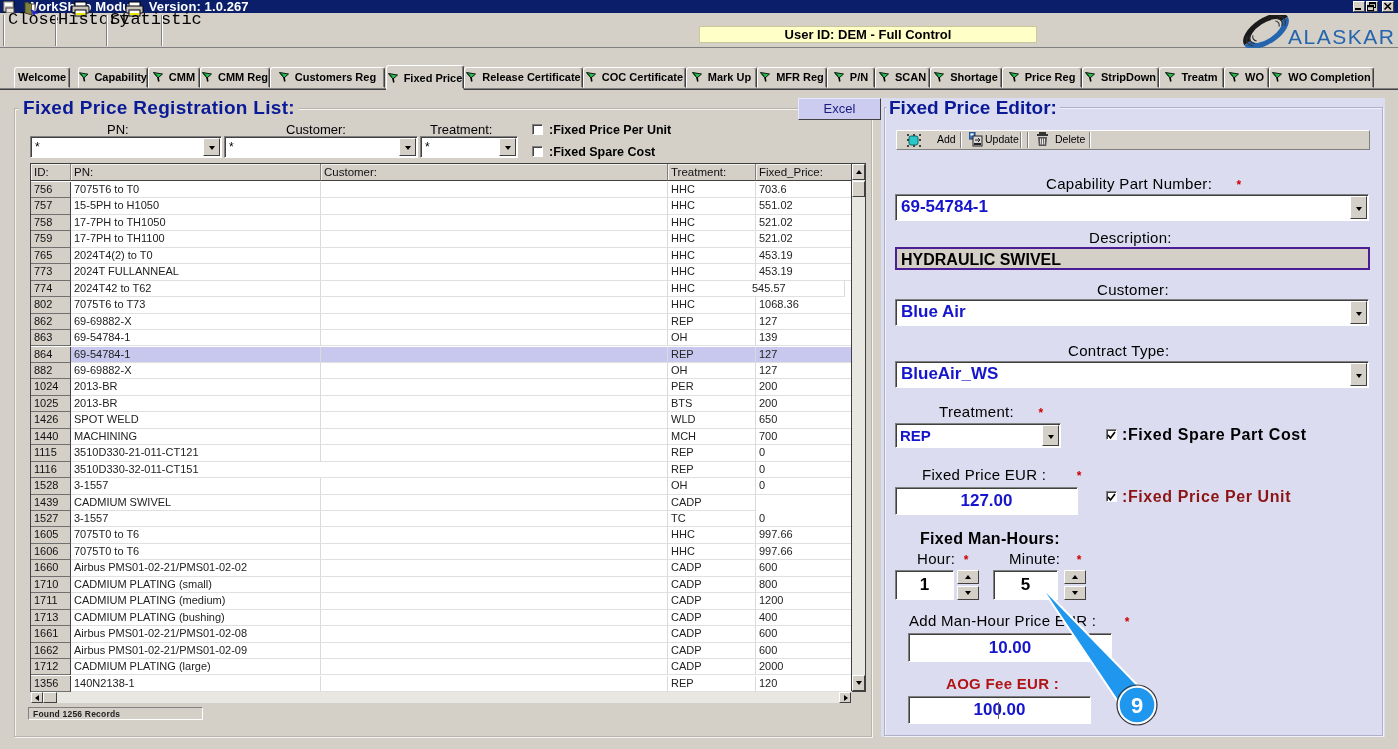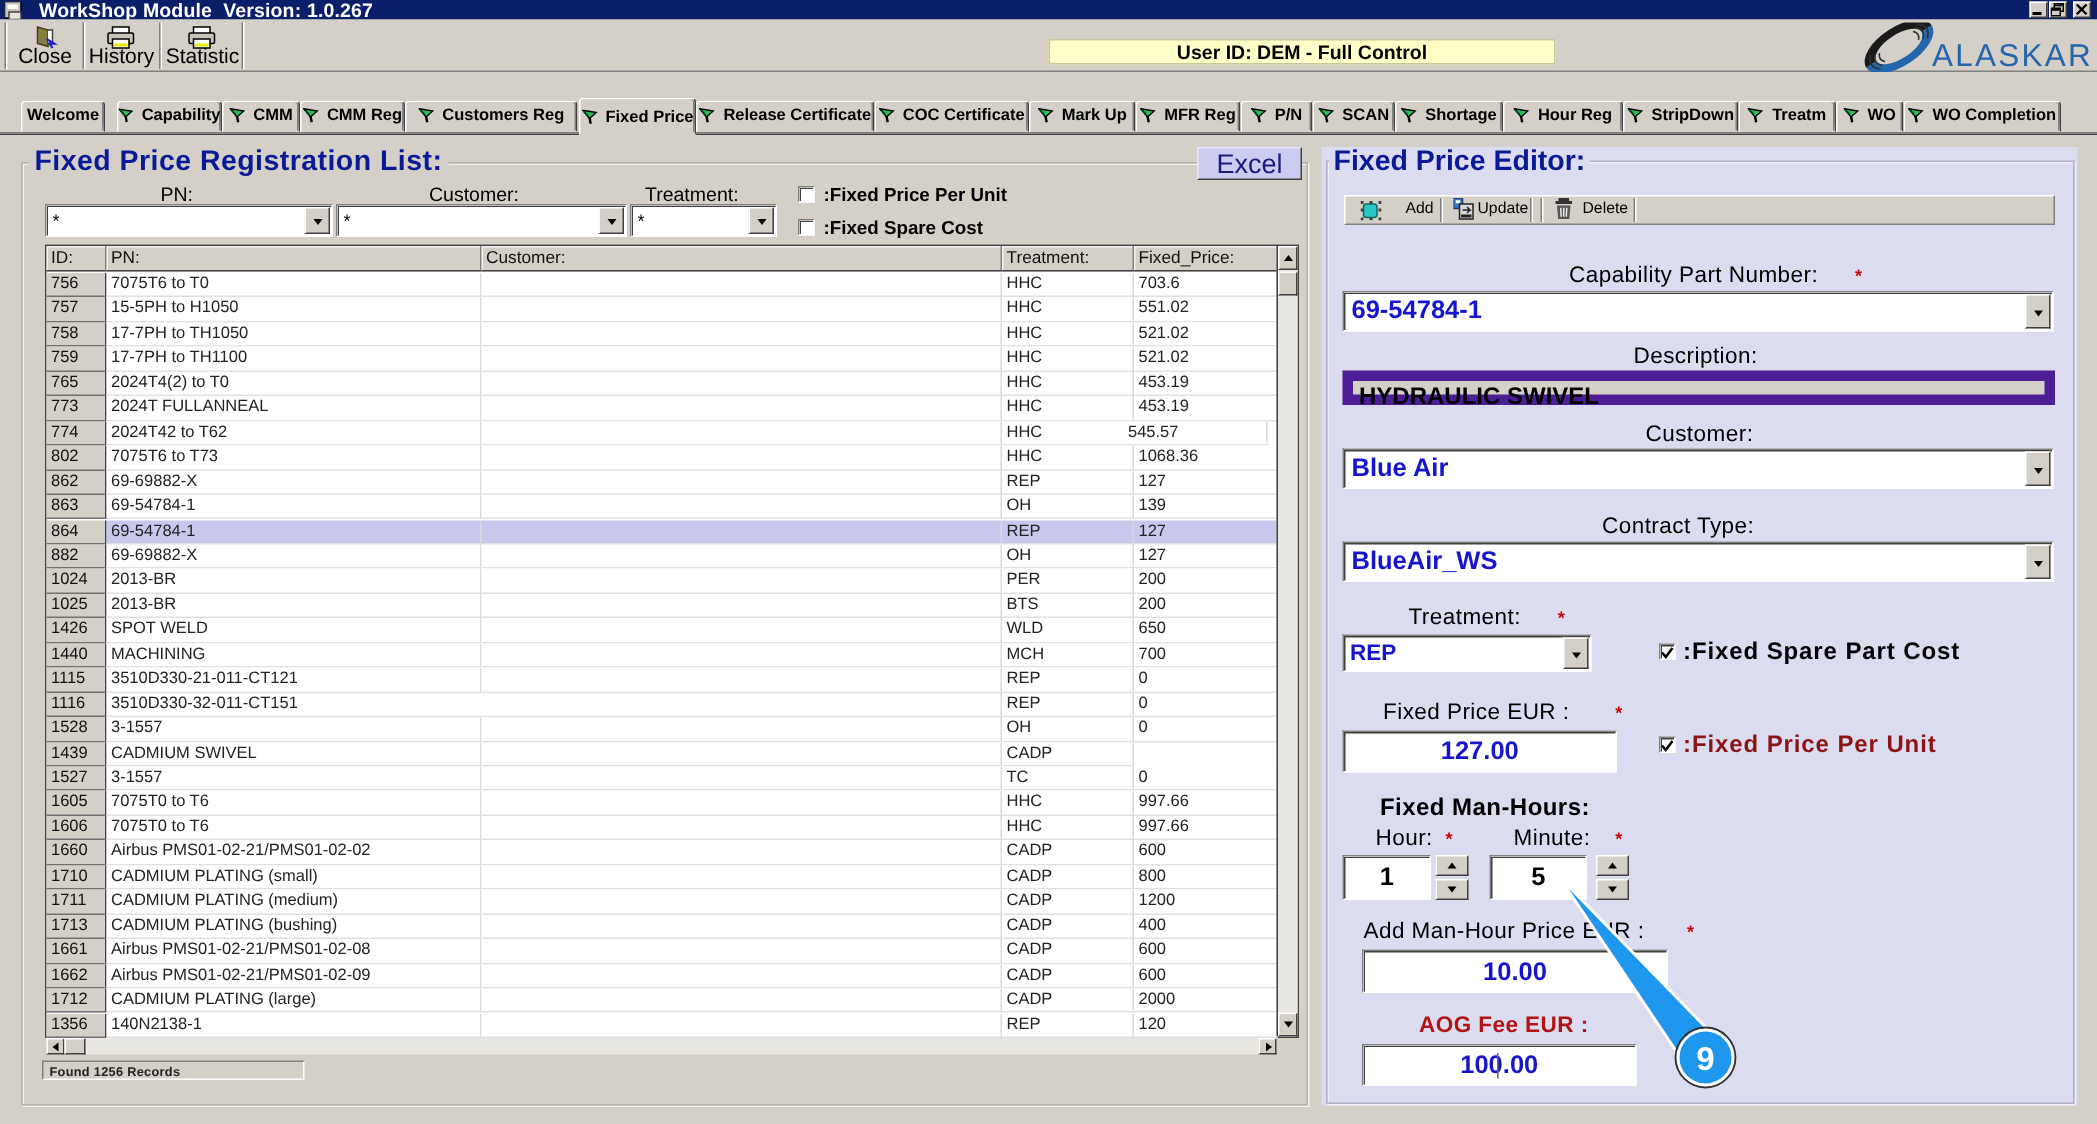--- a/index.html
+++ b/index.html
@@ -5,21 +5,21 @@
 * { margin:0; padding:0; box-sizing:border-box; }
 html,body { width:1398px; height:749px; overflow:hidden; }
 body { font-family:"Liberation Sans", sans-serif; background:#d4d0c8; position:relative; }
 .abs { position:absolute; }
 
 #titlebar { left:0; top:0; width:1398px; height:13px; background:#0a1e69; }
 #titletext { left:26px; top:0px; color:#fff; font-size:13px; font-weight:bold; line-height:13px; letter-spacing:0.1px; }
 .winbtn { top:1px; width:12px; height:11px; background:#d4d0c8; border:1px solid; border-color:#fff #404040 #404040 #fff; font-size:9px; line-height:9px; text-align:center; color:#000; font-weight:bold; }
 
 #toolbar { left:0; top:13px; width:1398px; height:35px; background:#d4d0c8; border-bottom:1px solid #808080; }
-.tbtn { top:16px; height:30px; text-align:center; color:#000; font-size:14px; }
+.tbtn { top:0; height:30px; text-align:center; color:#000; font-size:17px;font-family:Liberation Mono, monospace; }
 .tsep { top:15px; width:2px; height:31px; border-left:1px solid #808080; border-right:1px solid #fff; }
 .tbtn .lbl { position:absolute; bottom:1px; width:100%; text-align:center; }
 
 #userid { left:699px; top:26px; width:338px; height:17px; background:#ffffc8; border:1px solid #c8c89a; font-size:13px; font-weight:bold; text-align:center; line-height:15px; color:#000; }
 
 #tabrow { left:0; top:62px; width:1398px; height:27px; }
 .tab { position:absolute; bottom:1px; height:21px; background:#d4d0c8; border:1px solid; border-color:#fff #404040 transparent #fff; border-radius:3px 3px 0 0; font-size:11px; font-weight:bold; color:#000; box-shadow: inset -1px 0 0 #808080; }
 .tab.sel { height:25px; border-bottom:2px solid #d4d0c8; bottom:-1px; z-index:5; }
 .tab .in { position:absolute; top:3px; left:0; width:100%; display:flex; align-items:center; justify-content:center; white-space:nowrap; }
 .tab.sel .in { top:6px; }
@@ -32,21 +32,21 @@
 #rgroup { left:884px; top:107px; width:499px; height:629px; border:1px solid #b0aec8; box-shadow: inset 1px 1px 0 #f0f0fa, 1px 1px 0 #f0f0fa; }
 #rgtitle { left:886px; top:99px; height:18px; background:#dcdcf0; padding:0 3px; font-size:19px; font-weight:bold; color:#0a1a96; line-height:18px; }
 
 .flabel { top:122px; font-size:13px; color:#000; }
 .combo { background:#fff; border:1px solid; border-color:#808080 #fff #fff #808080; box-shadow: inset 1px 1px 0 #404040; height:22px; }
 .combo .val { position:absolute; left:4px; top:3px; font-size:12px; color:#000; }
 .cbtn { position:absolute; right:1px; top:1px; width:17px; bottom:1px; background:#d4d0c8; border:1px solid; border-color:#fff #404040 #404040 #fff; }
 .cbtn:after { content:""; position:absolute; left:50%; top:50%; margin-left:-3px; margin-top:-1px; border-left:3px solid transparent; border-right:3px solid transparent; border-top:4px solid #000; }
 .chk { width:11px; height:11px; background:#fff; border:1px solid; border-color:#808080 #fff #fff #808080; box-shadow: inset 1px 1px 0 #404040; font-size:10px; line-height:9px; text-align:center; color:#000; }
 .chklbl { font-size:12.5px; font-weight:bold; color:#000; }
-#excelbtn { left:798px; top:98px; width:70px; height:22px; background:#ccccf0; border:1px solid; border-color:#e8e8ff #404040 #404040 #e8e8ff; font-size:18px; color:#1a1a80; text-align:center; line-height:20px; }
+#excelbtn { left:798px; top:98px; width:83px; height:22px; background:#ccccf0; border:1px solid; border-color:#e8e8ff #404040 #404040 #e8e8ff; font-size:13px; color:#1a1a80; text-align:center; line-height:20px; }
 
 #grid { left:30px; top:163px; width:836px; height:529px; background:#fff; border:1px solid #404040; }
 .gh { position:absolute; top:0; height:17px; background:#d4d0c8; border-right:1px solid #808080; border-bottom:1px solid #404040; font-size:11.5px; color:#111; line-height:16px; padding-left:3px; box-shadow:inset 1px 1px 0 #f4f2ee; }
 .grow { position:absolute; left:0; width:820px; height:16.45px; }
 .gc { position:absolute; top:0; height:16.45px; font-size:11px; color:#222; line-height:15px; padding-left:3px; border-bottom:1px solid #e0e0e0; border-right:1px solid #dadada; overflow:hidden; white-space:nowrap; }
 .gid { background:#d4d0c8; border-right:1px solid #404040; border-bottom:1px solid #707070; color:#111; }
 .vsb { position:absolute; right:0; top:0; width:14px; height:527px; background:#e9e7e1; border-left:1px solid #404040; }
 .sbtn { position:absolute; left:0; width:13px; height:16px; background:#d4d0c8; border:1px solid; border-color:#fff #404040 #404040 #fff; }
 .arrow { position:absolute; left:50%; top:50%; width:0; height:0; }
 
@@ -248,21 +248,21 @@
         <span>Shortage</span>
       </div>
     </div>
     <div class="tab" style="left:1002px; width:80px;">
       <div class="in">
         <svg width="11" height="11" viewBox="0 0 11 11">
           <path d="M0.5,0.5 L9.5,2 L5,6 Z" fill="#27c050" stroke="#000" stroke-width="0.9"></path>
           <path d="M5,5.5 L5.8,9.5" stroke="#000" stroke-width="1.6"></path>
           <path d="M1,1 L4,4.2" stroke="#0a4020" stroke-width="1.2"></path>
         </svg>
-        <span>Hour Reg</span>
+        <span>Price Reg</span>
       </div>
     </div>
     <div class="tab" style="left:1082px; width:77px;">
       <div class="in">
         <svg width="11" height="11" viewBox="0 0 11 11">
           <path d="M0.5,0.5 L9.5,2 L5,6 Z" fill="#27c050" stroke="#000" stroke-width="0.9"></path>
           <path d="M5,5.5 L5.8,9.5" stroke="#000" stroke-width="1.6"></path>
           <path d="M1,1 L4,4.2" stroke="#0a4020" stroke-width="1.2"></path>
         </svg>
         <span>StripDown</span>
@@ -607,21 +607,21 @@
     <path d="M4.5,6.5 L4.8,12.5 M6.5,6.5 L6.5,12.5 M8.5,6.5 L8.2,12.5" stroke="#eee" stroke-width="1"></path>
   </svg>
 <div class="abs ttext" style="left:1055px; top:133px;">Delete</div>
 <div class="abs tsep" style="top:132px; left:1089px; height:16px;"></div>
 <div class="abs rlabel" style="left:1046px; top:175px;">Capability Part Number: <span class="star" style="margin-left:20px;">*</span></div>
 <div class="abs field" style="left:895px; top:194px; width:474px; height:27px;">
     <span class="abs bigblue" style="left:5px; top:2px;">69-54784-1</span>
     <span class="cbtn"></span>
   </div>
 <div class="abs rlabel" style="left:1089px; top:229px;">Description:</div>
-<div class="abs" style="left:895px; top:247px; width:475px; height:23px; background:#d4d0c8; border:7px solid #4c1d95;">
+<div class="abs" style="left:895px; top:247px; width:475px; height:23px; background:#d4d0c8; border:2px solid #4c1d95;">
     <span class="abs" style="left:4px; top:2px; font-size:16px; font-weight:bold; color:#000;">HYDRAULIC SWIVEL</span>
   </div>
 <div class="abs rlabel" style="left:1097px; top:281px;">Customer:</div>
 <div class="abs field" style="left:895px; top:299px; width:474px; height:27px;">
     <span class="abs bigblue" style="left:5px; top:2px;">Blue Air</span>
     <span class="cbtn"></span>
   </div>
 <div class="abs rlabel" style="left:1068px; top:342px;">Contract Type:</div>
 <div class="abs field" style="left:895px; top:361px; width:474px; height:27px;">
     <span class="abs bigblue" style="left:5px; top:2px;">BlueAir_WS</span>

